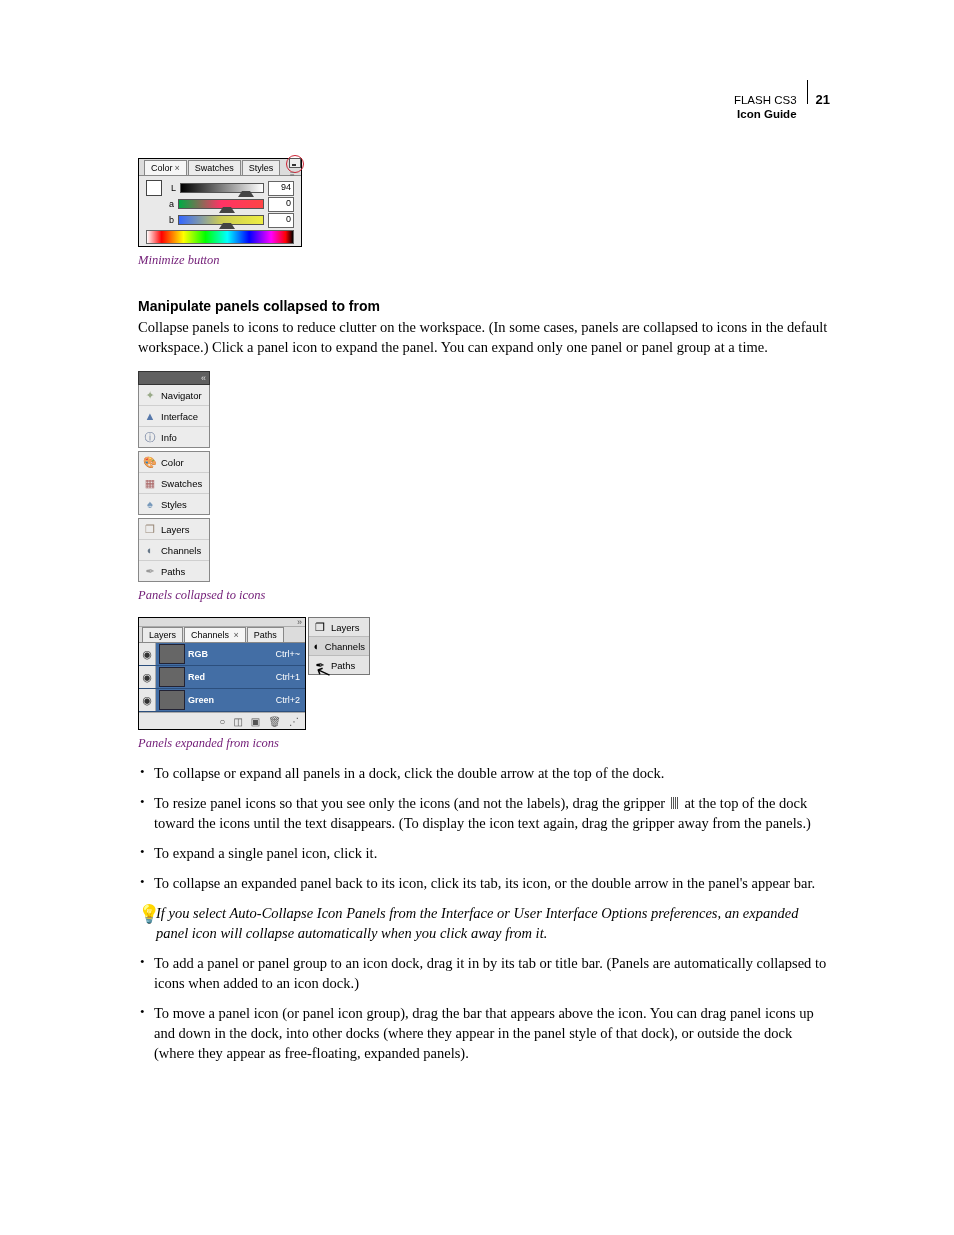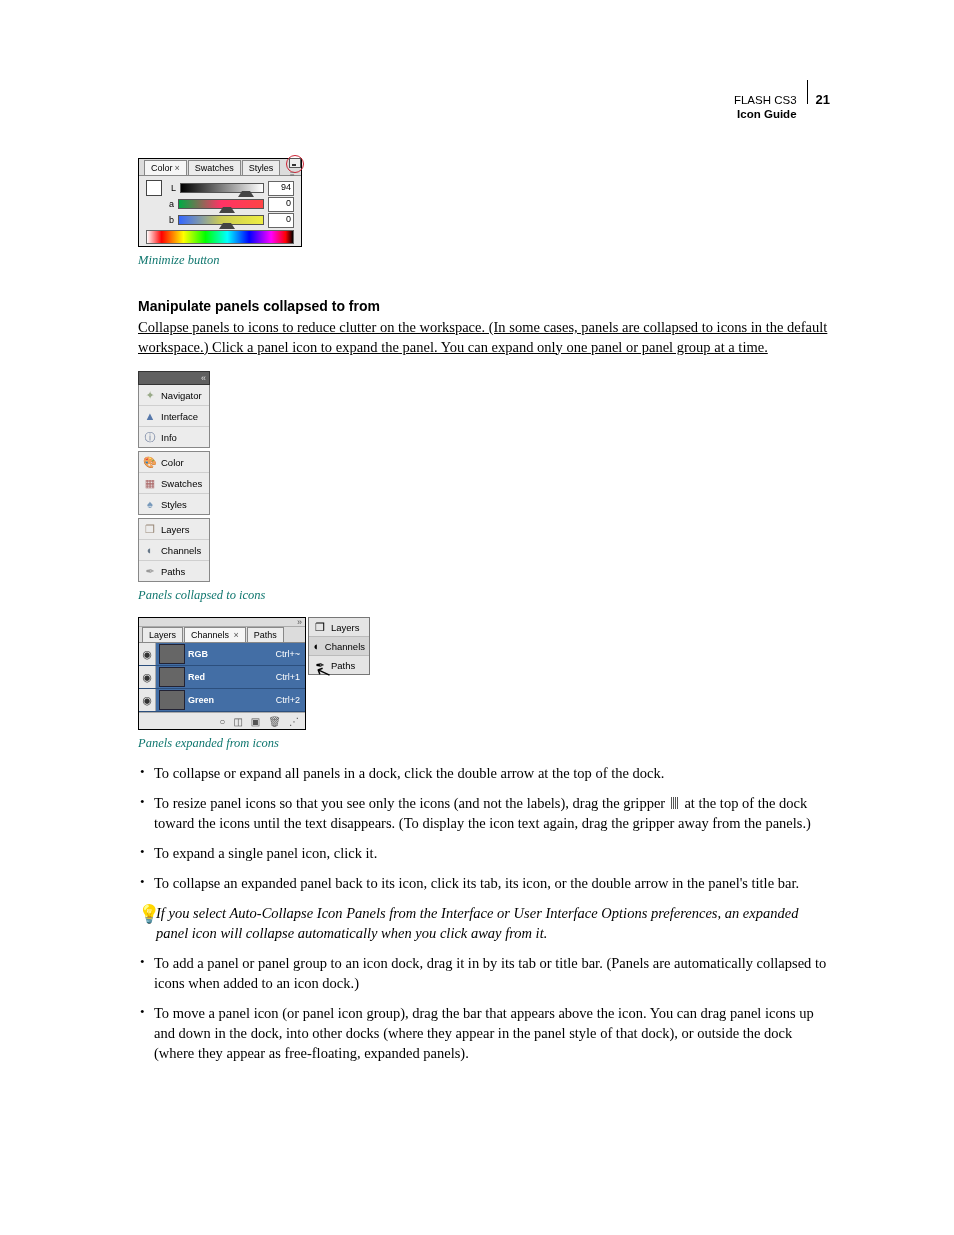--- a/index.html
+++ b/index.html
@@ -109,35 +109,34 @@
   .specbar {
     height: 12px; margin: 2px 4px 2px 4px;
     background: linear-gradient(to right, #fff 0%, #f00 10%, #ff0 25%, #0f0 40%, #0ff 55%, #00f 70%, #f0f 85%, #f00 95%, #000 100%);
     border:1px solid #666;
   }
 
   .caption {
     font-style: italic;
     font-family: "Minion Pro", "Times New Roman", serif;
     font-size: 12.5px;
-    color: #0f766e;
+    color: #701a75;
     margin-top: 6px;
   }
 
   .section-hdr {
     font-family: "Myriad Pro", Arial, sans-serif;
     font-weight: bold;
     font-size: 14px;
     margin-top: 30px;
     margin-bottom: 4px;
   }
   .body {
     font-size: 14.5px;
     line-height: 1.35;
-    text-decoration: underline;
   }
 
   
   .dockcol {
     margin-top: 14px;
     width: 72px;
     font-family: Tahoma, Arial, sans-serif;
   }
   .dockhead {
     height: 12px;
@@ -399,21 +398,21 @@
       <span class="curs" style="left:178px; top:44px;">↖</span>
     </div>
     <div class="caption">Panels expanded from icons</div>
 
     <ul class="bul">
       <li>To collapse or expand all panels in a dock, click the double arrow at the top of the dock.</li>
       <li>
         <span>To resize panel icons so that you see only the icons (and not the labels), drag the gripper </span><span class="gripglyph"></span><span> at the top of the dock toward the icons until the text disappears. (To display the icon text again, drag the gripper away from the panels.)</span>
       </li>
       <li>To expand a single panel icon, click it.</li>
-      <li>To collapse an expanded panel back to its icon, click its tab, its icon, or the double arrow in the panel's title bar.</li>
+      <li>To collapse an expanded panel back to its icon, click its tab, its icon, or the double arrow in the panel's appear bar.</li>
     </ul>
 
     <div class="tiprow">
       <div class="bulb">💡</div>
       <div class="tiptext">If you select Auto-Collapse Icon Panels from the Interface or User Interface Options preferences, an expanded panel icon will collapse automatically when you click away from it.</div>
     </div>
 
     <ul class="bul" style="margin-top:0">
       <li>To add a panel or panel group to an icon dock, drag it in by its tab or title bar. (Panels are automatically collapsed to icons when added to an icon dock.)</li>
       <li>To move a panel icon (or panel icon group), drag the bar that appears above the icon. You can drag panel icons up and down in the dock, into other docks (where they appear in the panel style of that dock), or outside the dock (where they appear as free-floating, expanded panels).</li>

